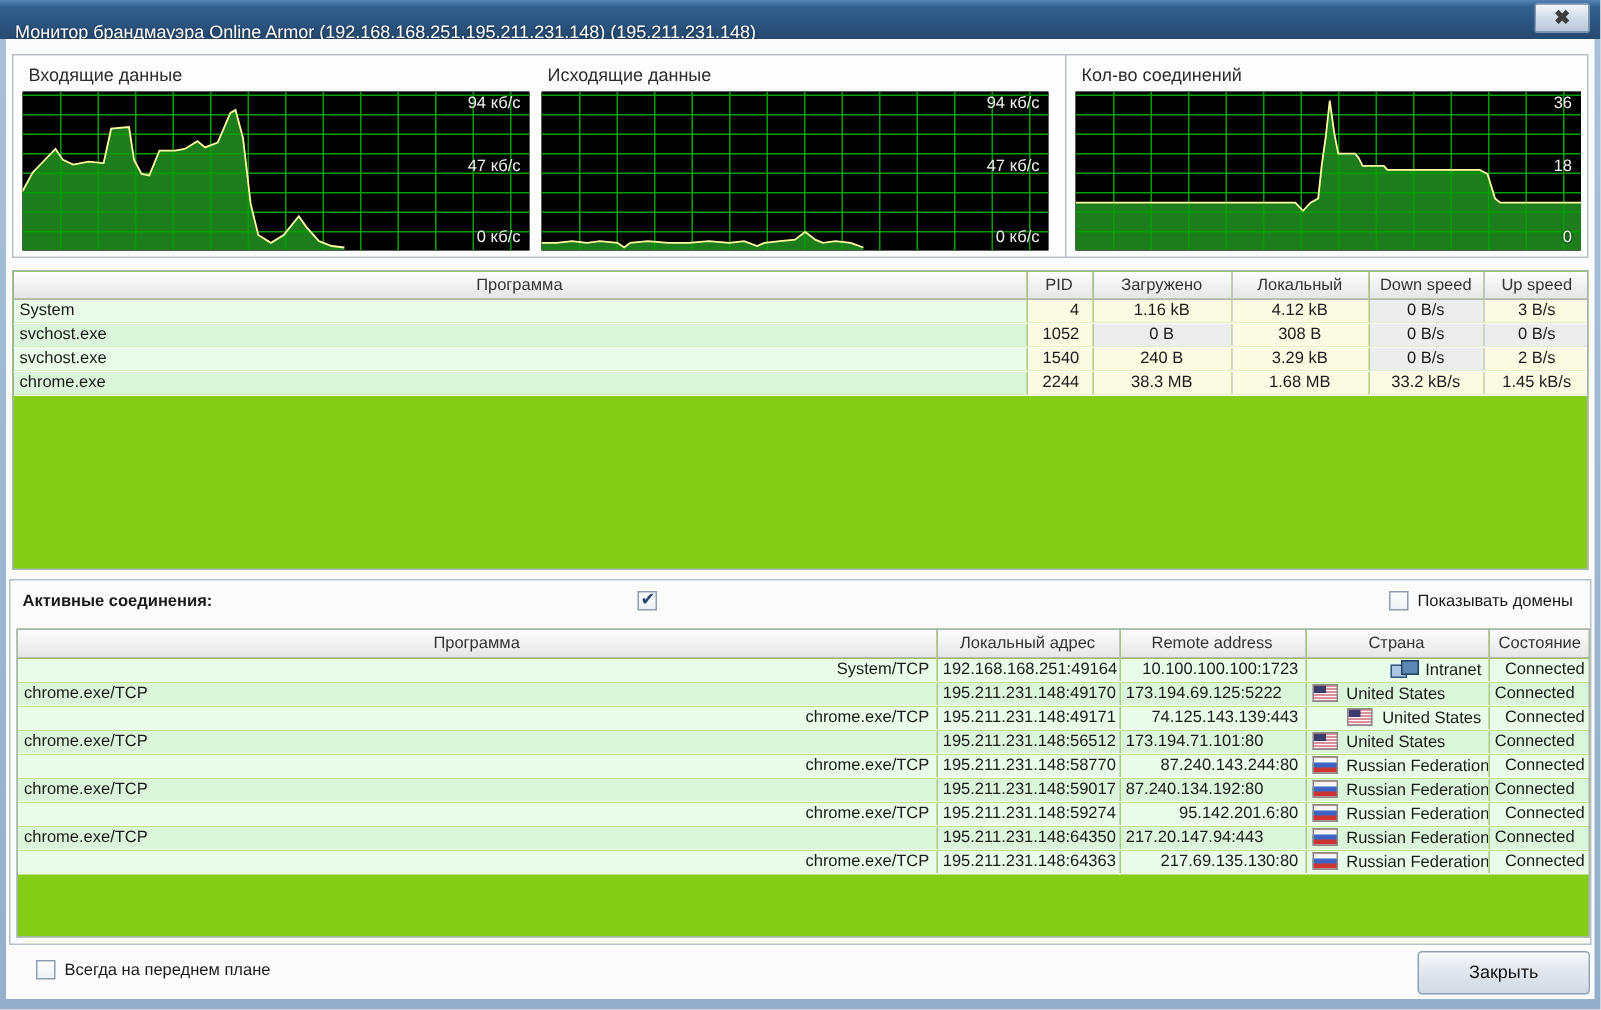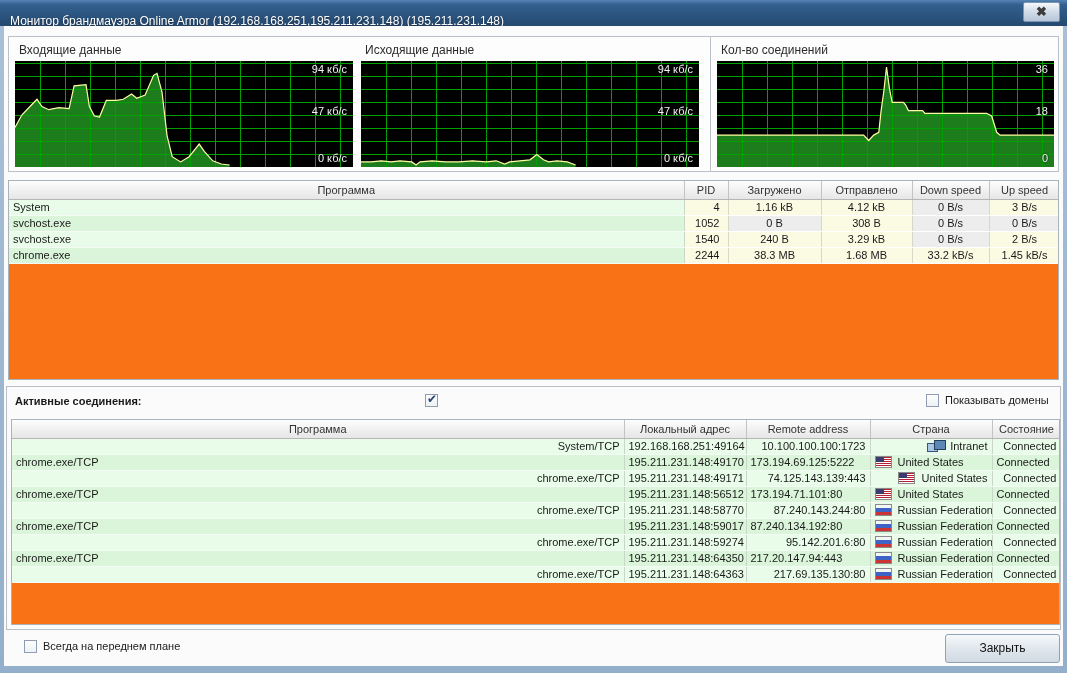--- a/index.html
+++ b/index.html
@@ -20,21 +20,21 @@
                font-weight:bold; font-size:13px; line-height:18px; text-align:center; cursor:default; }
 
   .content { position:absolute; left:4px; top:26px; width:1059px; height:640px; background:#fbfbfb; }
 
   .groupbox { position:absolute; background:#fdfdfd; border:1px solid #b9c0c7; }
   .chart-title { position:absolute; font-size:12px; color:#2b2b2b; }
   .chart { position:absolute; background:#000; }
   .chart svg { display:block; }
   .ylab { position:absolute; right:6px; color:#f2f2f2; font-size:11px; text-shadow:0 0 2px #000; }
 
-  .tablebox { position:absolute; background:#f97316; border:1px solid #aab2ba; overflow:hidden; }
+  .tablebox { position:absolute; background:#84cc16; border:1px solid #aab2ba; overflow:hidden; }
   table { border-collapse:collapse; table-layout:fixed; width:100%; font-size:11px; }
   th { height:18px; font-weight:normal; color:#333;
        background:linear-gradient(180deg,#fdfdfd,#efefef 60%,#e6e6e6);
        border-right:1px solid #c3c3c3; border-bottom:1px solid #b6b6b6; text-align:center;
        overflow:hidden; white-space:nowrap; }
   td { height:16px; padding:0 4px; border-right:1px solid #c9d6c9; border-bottom:1px solid #f4fbf4;
        overflow:hidden; white-space:nowrap; }
   td.cream { background:#fbfbe3; border-right-color:#d8d8c8; border-bottom-color:#fff; text-align:center; }
   td.zero  { background:#ededed; border-right-color:#d5d5d5; border-bottom-color:#fff; text-align:center; }
   td.pid   { text-align:right; padding-right:8px; }
@@ -190,21 +190,21 @@
             <col style="width:93px">
           <col style="width:91px">
             <col style="width:77px">
             <col style="width:71px">
         </colgroup>
         <thead id="procHead">
             <tr>
               <th>Программа</th>
               <th>PID</th>
               <th>Загружено</th>
-              <th>Отправлено</th>
+              <th>Локальный</th>
               <th>Down speed</th>
               <th>Up speed</th>
             </tr>
           </thead>
         <tbody id="procBody">
             <tr class="alt-a">
               <td class="green">System</td>
               <td class="cream pid">4</td>
               <td class="cream">1.16 kB</td>
               <td class="cream">4.12 kB</td>

